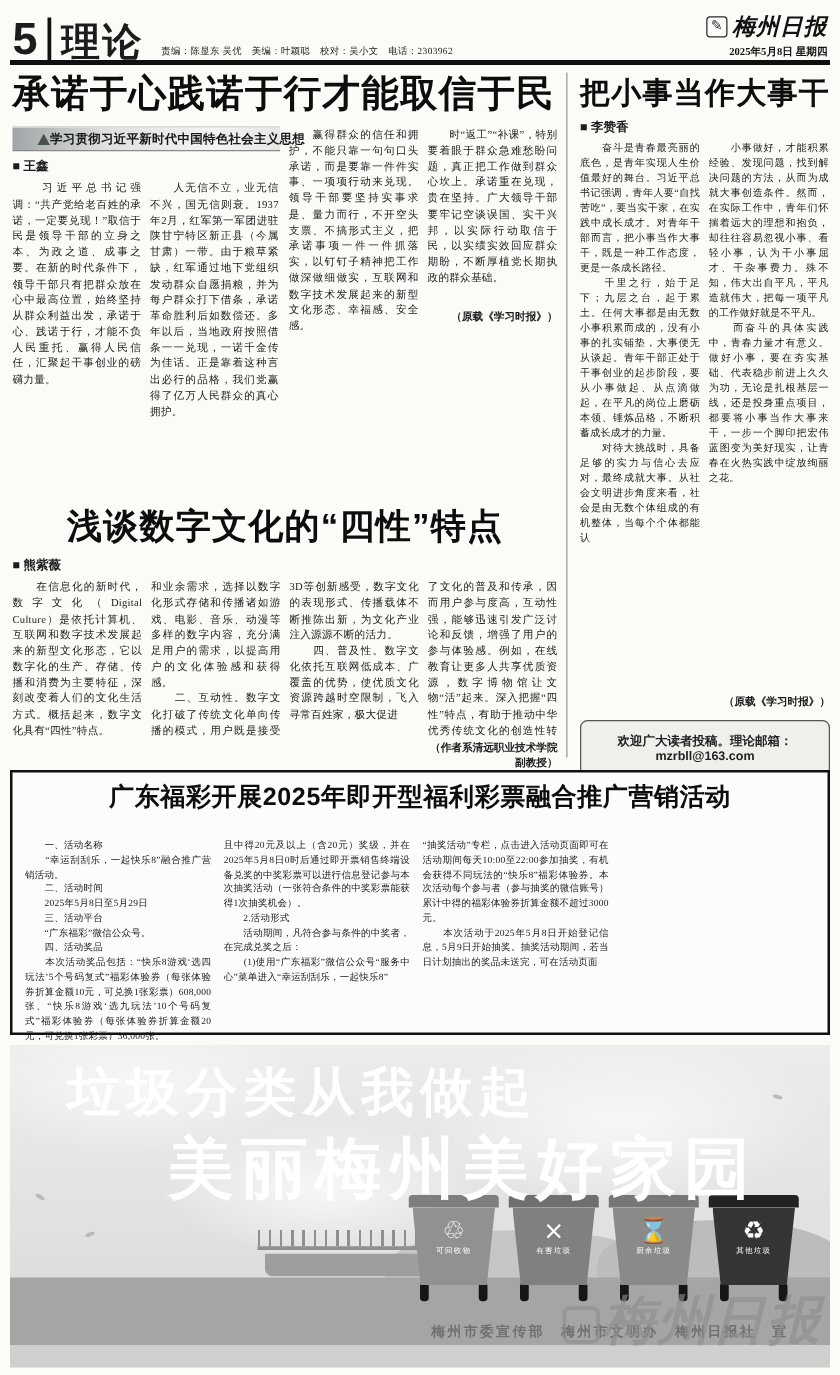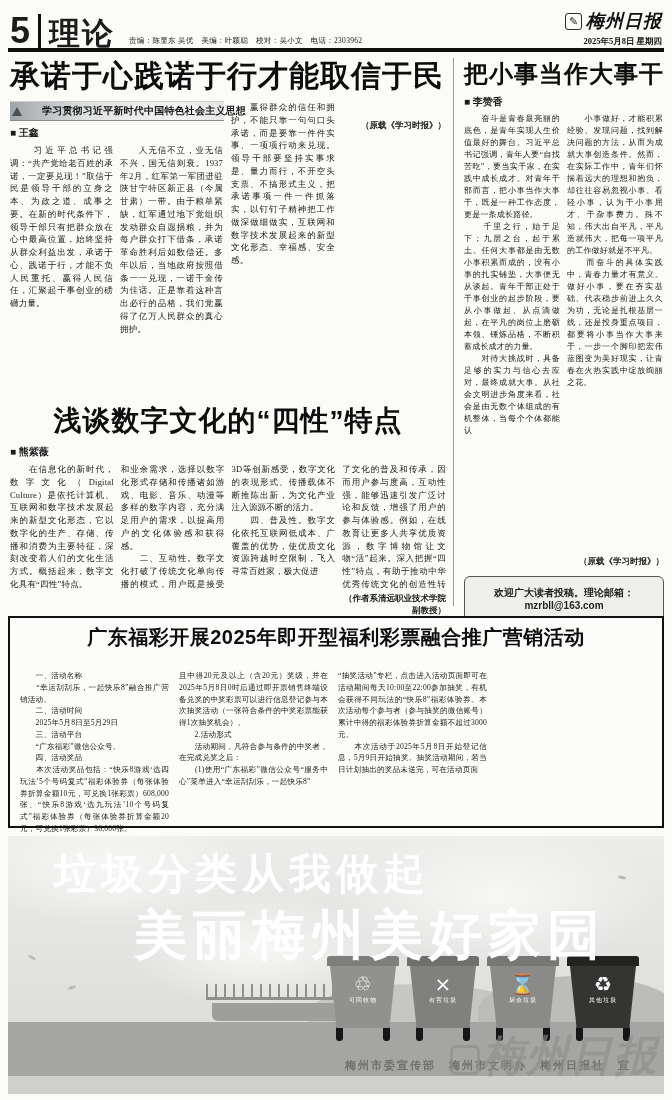--- a/index.html
+++ b/index.html
@@ -27,21 +27,21 @@
   .headline { font-family:"Liberation Sans",sans-serif; font-weight:900; color:#0d0d0d; }
   .byline { font-family:"Liberation Sans",sans-serif; font-size:10px; font-weight:bold; margin:5px 0 4px; }
   .bodycol { font-size:8.5px; line-height:1.5; text-align:justify; white-space:pre-line; overflow:hidden; color:#191919; letter-spacing:.2px; }
   .note { font-size:8.5px; font-weight:bold; text-align:right; margin-top:19px; }
 
   
   .main-article { position:absolute; left:10px; top:58px; width:436px; height:338px; }
   .main-headline { font-size:30px; letter-spacing:1px; line-height:1.2; white-space:nowrap; }
   .main-content { display:flex; gap:7px; margin-top:7px; height:290px; }
   .main-leftsub { width:214px; display:flex; flex-direction:column; }
-  .banner { height:20px; display:flex; align-items:center; gap:20px; padding:0 2px;
+  .banner { height:20px; display:flex; align-items:center; gap:0; padding:0 20px;
     background:linear-gradient(90deg,#9fa4a6,#dfe1e0 35%,#f3f3f1 75%,#e6e6e4);
     border-bottom:1px solid #8a8a8a; border-top:1px solid #cfcfcd; }
   .banner-icon { width:0; height:0; border-left:5px solid transparent; border-right:5px solid transparent; border-bottom:9px solid #4a4f52; }
   .banner-text { font-family:"Liberation Sans",sans-serif; font-size:10px; font-weight:900; color:#16181a; letter-spacing:.2px; white-space:nowrap; }
   .main-leftcols { display:flex; gap:7px; flex:1; }
   .main-leftcols .bodycol { width:103px; height:100%; }
   .maincol { width:104px; height:290px; }
   .col-with-note { display:flex; flex-direction:column; }
   .col-with-note .bodycol { flex:0 1 auto; height:auto; }
 
@@ -138,20 +138,21 @@
         <span class="banner-text">学习贯彻习近平新时代中国特色社会主义思想</span>
       </div>
       <div class="byline">■ 王鑫</div>
       <div class="main-leftcols">
         <div class="bodycol">　　习近平总书记强调：“共产党给老百姓的承诺，一定要兑现！”取信于民是领导干部的立身之本、为政之道、成事之要。在新的时代条件下，领导干部只有把群众放在心中最高位置，始终坚持从群众利益出发，承诺于心、践诺于行，才能不负人民重托、赢得人民信任，汇聚起干事创业的磅礴力量。</div>
         <div class="bodycol">　　人无信不立，业无信不兴，国无信则衰。1937年2月，红军第一军团进驻陕甘宁特区新正县（今属甘肃）一带。由于粮草紧缺，红军通过地下党组织发动群众自愿捐粮，并为每户群众打下借条，承诺革命胜利后如数偿还。多年以后，当地政府按照借条一一兑现，一诺千金传为佳话。正是靠着这种言出必行的品格，我们党赢得了亿万人民群众的真心拥护。</div>
       </div>
     </div>
     <div class="bodycol maincol">　　赢得群众的信任和拥护，不能只靠一句句口头承诺，而是要靠一件件实事、一项项行动来兑现。领导干部要坚持实事求是、量力而行，不开空头支票、不搞形式主义，把承诺事项一件一件抓落实，以钉钉子精神把工作做深做细做实，互联网和数字技术发展起来的新型文化形态、幸福感、安全感。</div>
     <div class="maincol col-with-note">
+      <div class="bodycol">　　时“返工”“补课”，特别要着眼于群众急难愁盼问题，真正把工作做到群众心坎上。承诺重在兑现，贵在坚持。广大领导干部要牢记空谈误国、实干兴邦，以实际行动取信于民，以实绩实效回应群众期盼，不断厚植党长期执政的群众基础。</div>
       <div class="note">（原载《学习时报》）</div>
     </div>
   </div>
 </div>
 
 <div class="vdivider"></div>
 
 <div class="right-article">
   <div class="headline right-headline">把小事当作大事干</div>
   <div class="byline">■ 李赞香</div>

